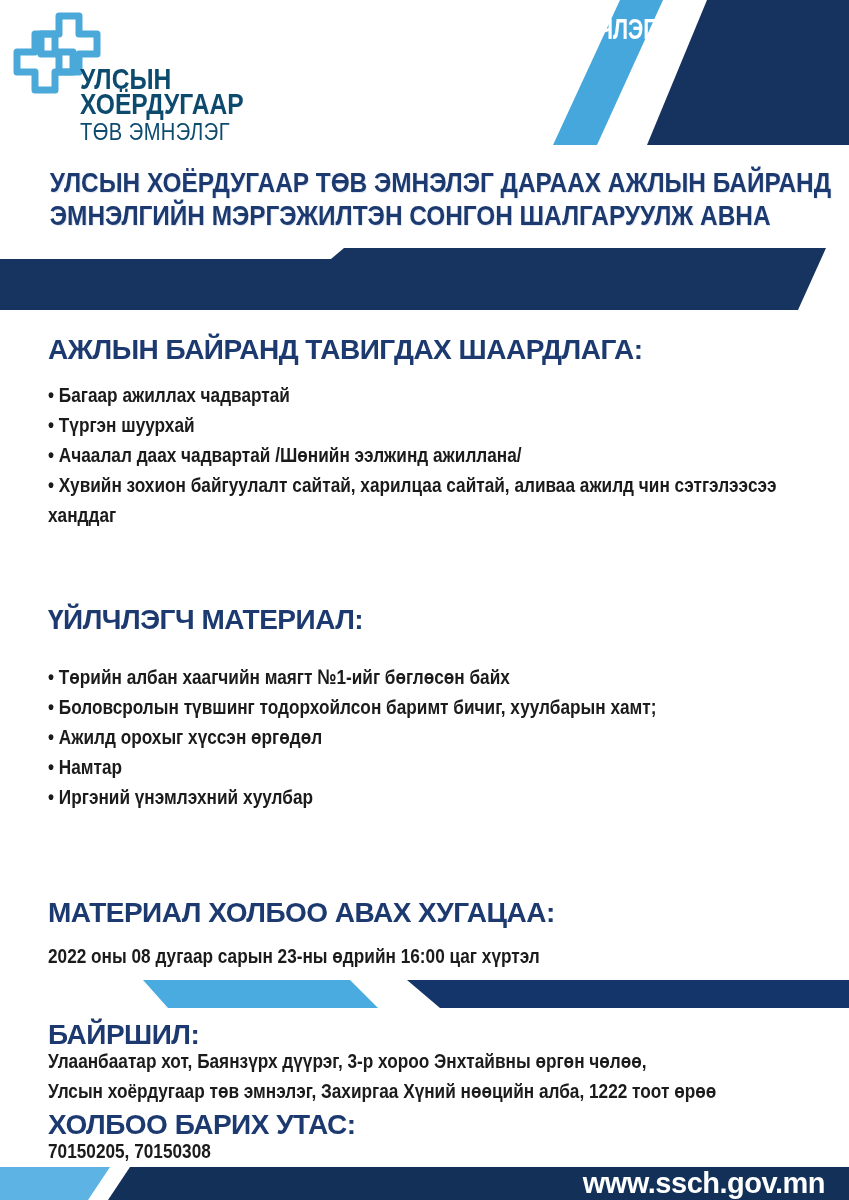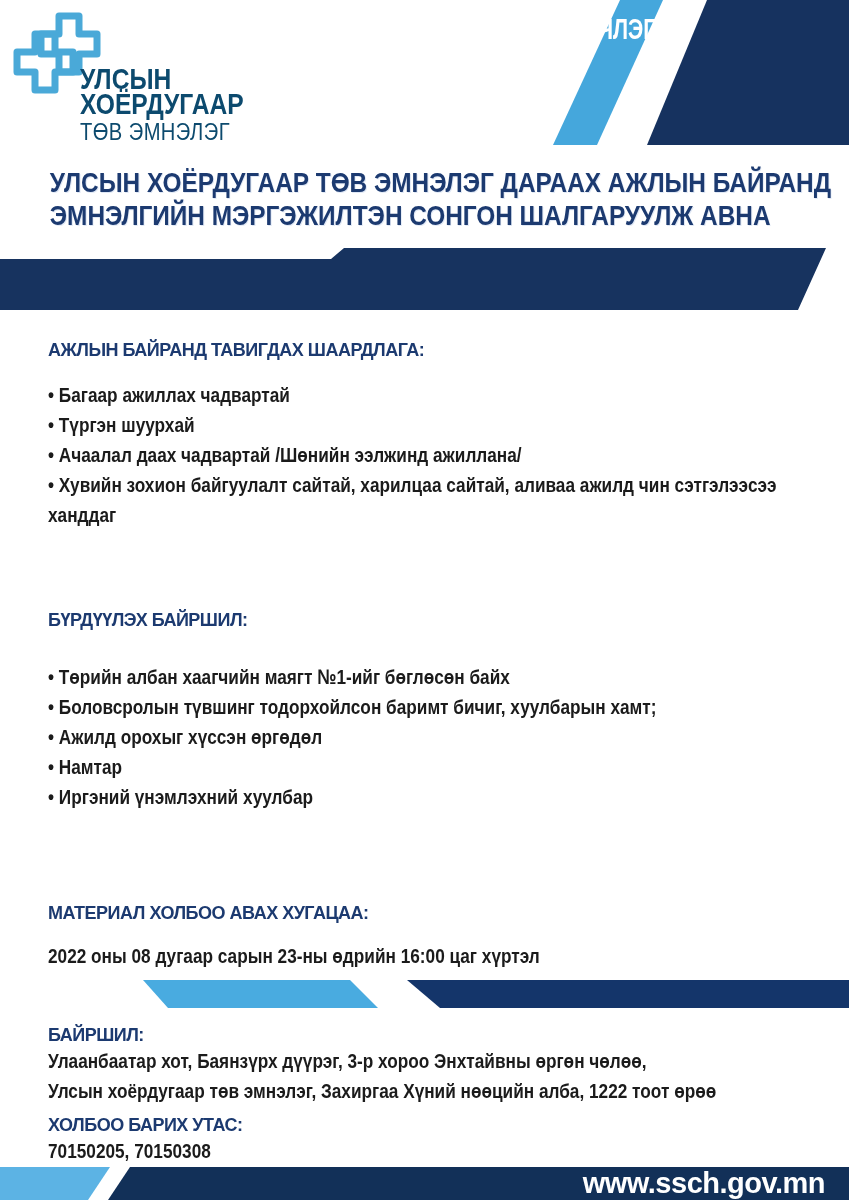--- a/index.html
+++ b/index.html
@@ -55,21 +55,21 @@
   .banner-label {
     position: absolute; left: 513px; top: 13px; width: 200px;
     text-align: center; color: #ffffff;
     font-size: 29px; font-weight: 700; line-height: 32px;
     transform: scaleX(0.74); transform-origin: 50% 50%; white-space: nowrap;
   }
 
   
   .sec-heading {
     position: absolute; left: 48px; margin: 0;
-    color: #1c3a70; font-size: 18px; font-weight: 700; line-height: 26px;
+    color: #1c3a70; font-size: 28px; font-weight: 700; line-height: 26px;
     letter-spacing: -0.5px; white-space: nowrap;
   }
   .body-text {
     position: absolute; left: 48px; margin: 0; padding: 0;
     color: #1b1b1b; font-size: 21px; font-weight: 700; line-height: 30px;
     width: 960px;
     transform: scaleX(0.82); transform-origin: 0 0;
   }
   ul.body-text { list-style: none; }
   ul.body-text li::before { content: "\2022\00a0"; }
@@ -130,21 +130,21 @@
   <div class="banner-label">ҮЙЛЧЛЭГЧ</div>
 
   <h2 class="sec-heading" style="top:337px;">АЖЛЫН БАЙРАНД ТАВИГДАХ ШААРДЛАГА:</h2>
   <ul class="body-text" style="top:380px;">
       <li>Багаар ажиллах чадвартай</li>
       <li>Түргэн шуурхай</li>
       <li>Ачаалал даах чадвартай /Шөнийн ээлжинд ажиллана/</li>
       <li>Хувийн зохион байгуулалт сайтай, харилцаа сайтай, аливаа ажилд чин сэтгэлээсээ ханддаг</li>
     </ul>
 
-  <h2 class="sec-heading" style="top:607px;">БҮРДҮҮЛЭХ БАЙРШИЛ:</h2>
+  <h2 class="sec-heading" style="top:607px;">ҮЙЛЧЛЭГЧ МАТЕРИАЛ:</h2>
   <ul class="body-text" style="top:662px;">
       <li>Төрийн албан хаагчийн маягт №1-ийг бөглөсөн байх</li>
       <li>Боловсролын түвшинг тодорхойлсон баримт бичиг, хуулбарын хамт;</li>
       <li>Ажилд орохыг хүссэн өргөдөл</li>
       <li>Намтар</li>
       <li>Иргэний үнэмлэхний хуулбар</li>
     </ul>
 
   <h2 class="sec-heading" style="top:900px;">МАТЕРИАЛ ХОЛБОО АВАХ ХУГАЦАА:</h2>
   <div class="body-text" style="top:941px;">2022 оны 08 дугаар сарын 23-ны өдрийн 16:00 цаг хүртэл</div>

